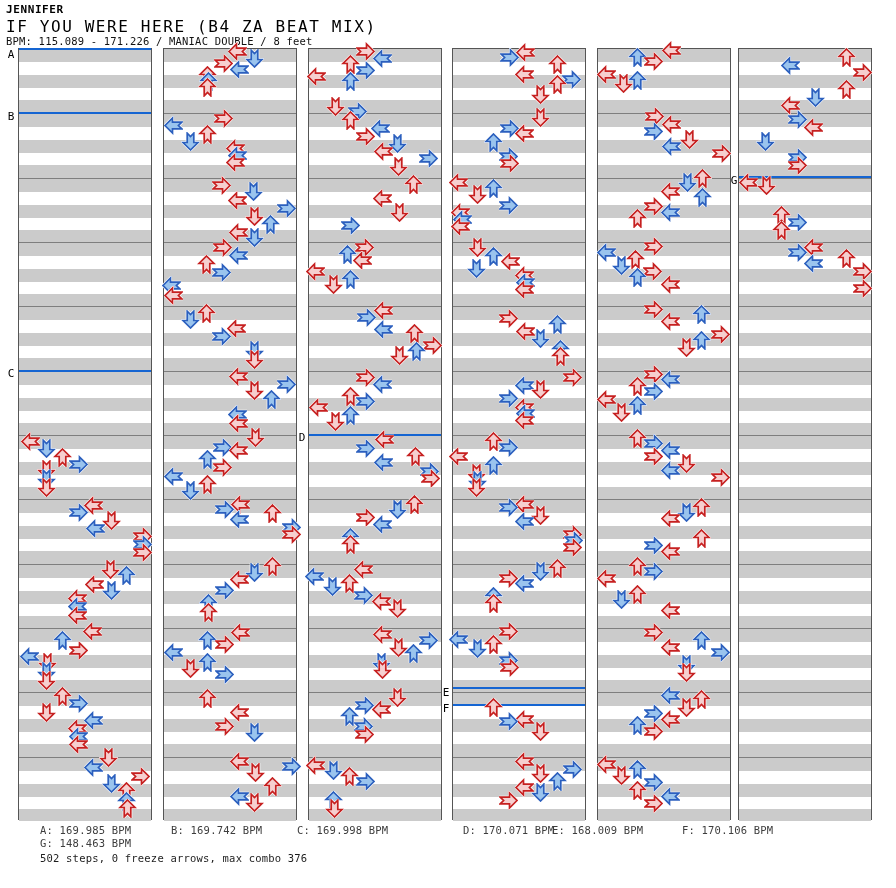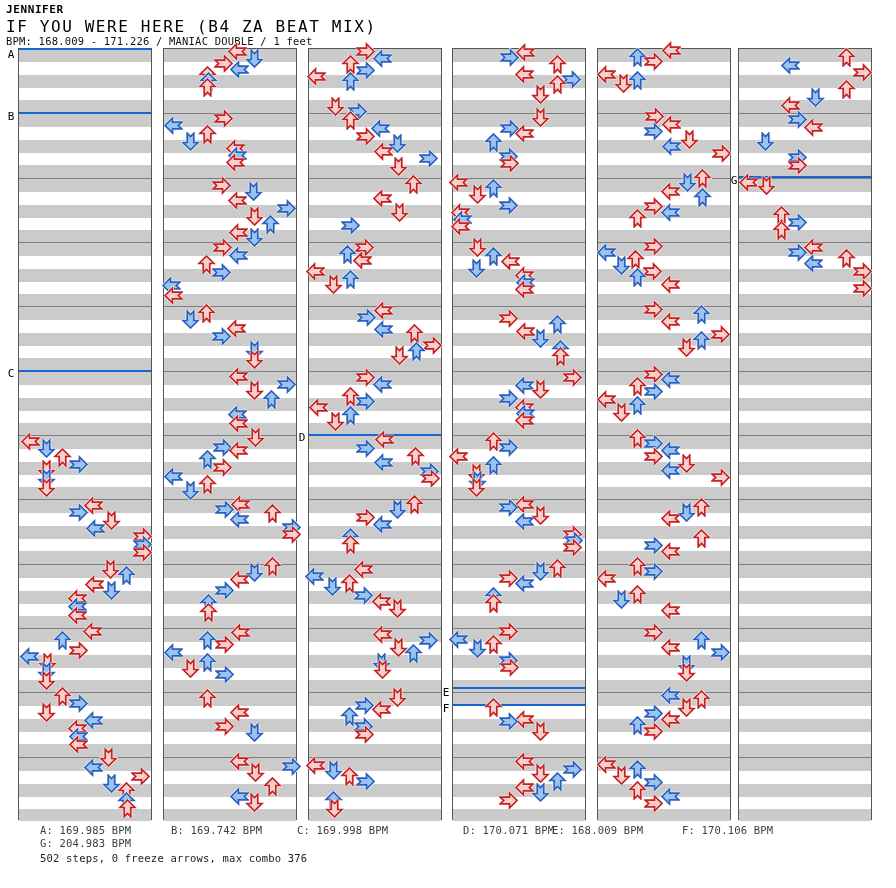--- a/index.html
+++ b/index.html
@@ -17,21 +17,21 @@
   .bpmrule{position:absolute;left:0;width:100%;height:2px;background:#1565d2;}
   .mlabel{position:absolute;font-size:11px;color:#000;transform:translate(-50%,-50%);}
   .arrow{position:absolute;width:19px;height:19px;}
   .ftr{position:absolute;font-size:10.5px;color:#3d3d3d;white-space:pre;letter-spacing:.2px;margin-left:33px;}
 </style>
 </head>
 <body>
 
 <div class="hdr" id="artist">JENNIFER</div>
 <div class="hdr" id="song">IF YOU WERE HERE (B4 ZA BEAT MIX)</div>
-<div class="hdr" id="bpmline">BPM: 168.009 - 171.226 / MANIAC DOUBLE / 1 feet</div>
+<div class="hdr" id="bpmline">BPM: 115.089 - 171.226 / MANIAC DOUBLE / 8 feet</div>
 
 <div id="chart">
     <div class="col" style="left: 18px; top: 48px; width: 134px; height: 772px; border-color: rgb(85, 85, 85);">
       <div class="measure first" style="top: 0px; height: 64.333px;"></div>
       <div class="measure" style="top: 64.33px; height: 64.333px;"></div>
       <div class="measure" style="top: 128.67px; height: 64.333px;"></div>
       <div class="measure" style="top: 193px; height: 64.333px;"></div>
       <div class="measure" style="top: 257.33px; height: 64.333px;"></div>
       <div class="measure" style="top: 321.66px; height: 64.333px;"></div>
       <div class="measure" style="top: 386px; height: 64.333px;"></div>
@@ -1615,15 +1615,15 @@
     <div class="mlabel" style="left: 734px; top: 180px;">G</div>
   </div>
 
 <div id="footer">
     <div class="ftr" style="left: 7px; top: 824px;">A: 169.985 BPM</div>
     <div class="ftr" style="left: 138px; top: 824px;">B: 169.742 BPM</div>
     <div class="ftr" style="left: 264px; top: 824px;">C: 169.998 BPM</div>
     <div class="ftr" style="left: 430px; top: 824px;">D: 170.071 BPM</div>
     <div class="ftr" style="left: 519px; top: 824px;">E: 168.009 BPM</div>
     <div class="ftr" style="left: 649px; top: 824px;">F: 170.106 BPM</div>
-    <div class="ftr" style="left: 7px; top: 837px;">G: 204.983 BPM</div>
+    <div class="ftr" style="left: 7px; top: 837px;">G: 148.463 BPM</div>
     <div class="ftr" style="left: 7px; top: 852px; color: rgb(28, 28, 28);">502 steps, 0 freeze arrows, max combo 376</div>
   </div>
 
 </body></html>

